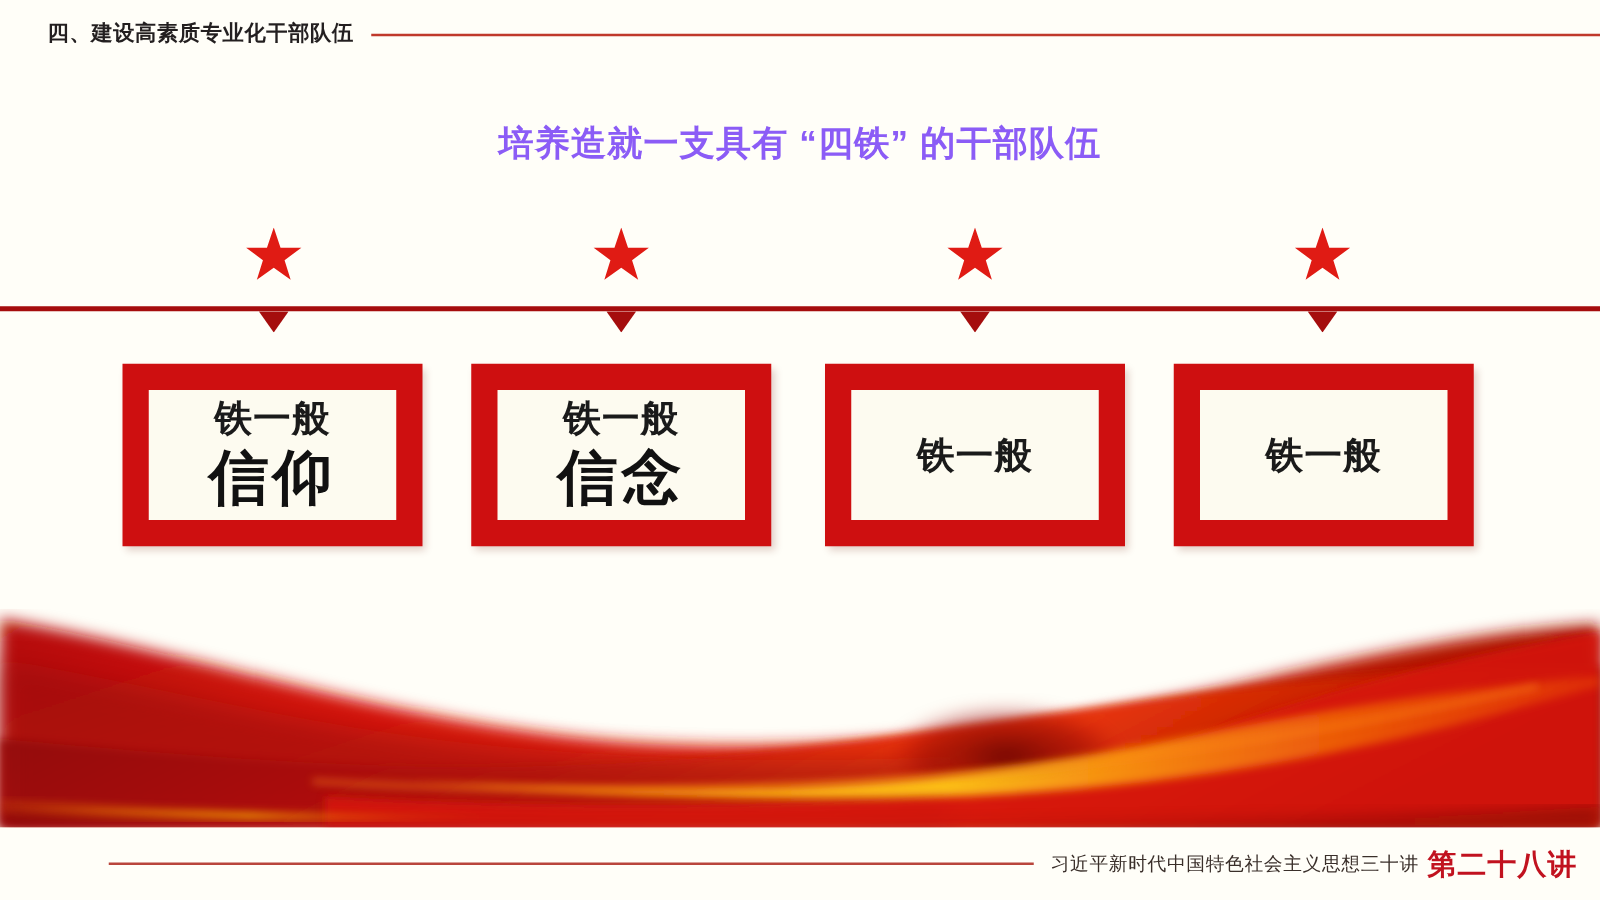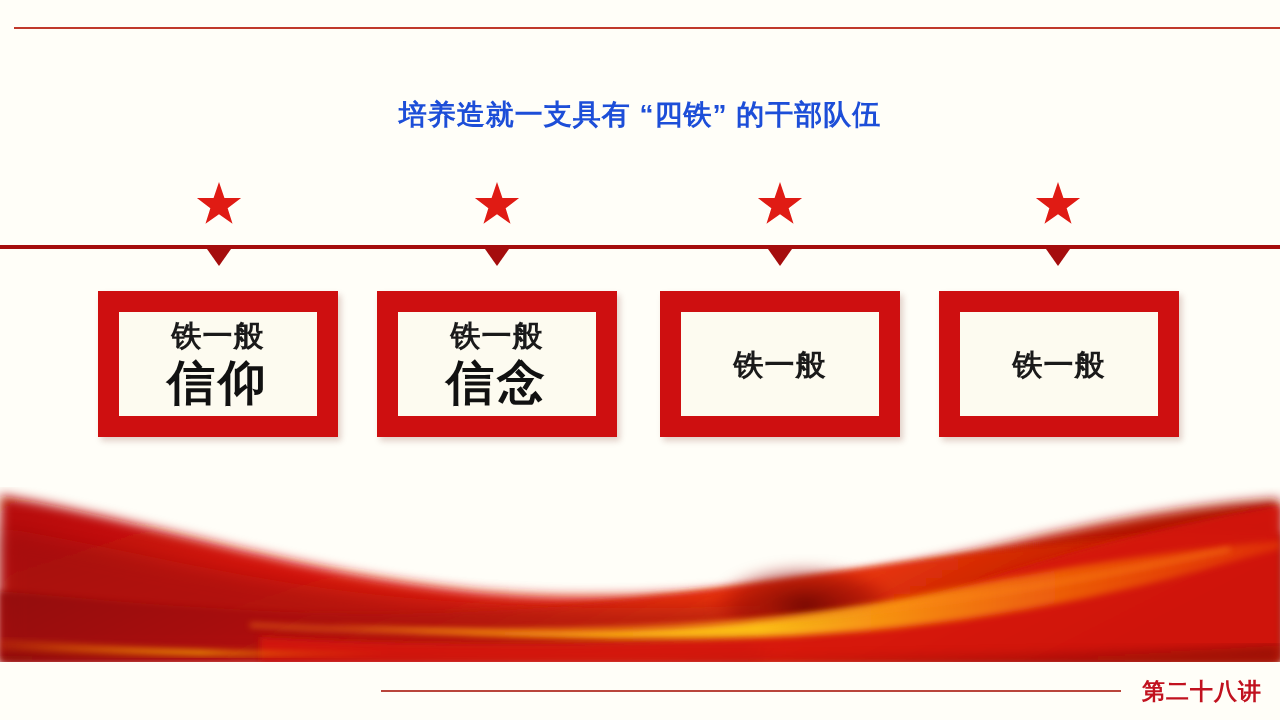--- a/index.html
+++ b/index.html
@@ -24,21 +24,21 @@
   #header-rule {
     flex:1; height:0; margin-left:14px; margin-right:0;
     border-top:2px solid #c0392b;
     position:relative; top:2px;
   }
 
   
   #main-title {
     position:absolute; left:0; top:96px; width:1280px;
     text-align:center;
-    font-size:28px; font-weight:bold; color:#1d4ed8;
+    font-size:28px; font-weight:bold; color:#8b5cf6;
     letter-spacing:1px;
   }
 
   
   .star {
     position:absolute; top:182px;
     width:46px; height:46px;
     background:#e01b14;
     clip-path:polygon(50% 0%,61.8% 35%,98% 35%,68.8% 57%,79.4% 91%,50% 70%,20.6% 91%,31.2% 57%,2% 35%,38.2% 35%);
     filter:drop-shadow(3px 4px 3px rgba(120,30,20,.30));
@@ -106,20 +106,21 @@
     margin-left:7px;
     font-family:"DejaVu Serif", serif;
     font-size:23px; font-weight:bold; color:#c1121f;
     letter-spacing:1px; white-space:nowrap;
   }
 </style>
 </head>
 <body>
 
 <div id="slide-header">
+  <div id="header-title">四、建设高素质专业化干部队伍</div>
   <div id="header-rule"></div>
 </div>
 
 <div id="main-title">培养造就一支具有 “四铁” 的干部队伍</div>
 
 <div class="star" style="left:196px;"></div>
 <div class="star" style="left:474px;"></div>
 <div class="star" style="left:757px;"></div>
 <div class="star" style="left:1035px;"></div>
 
@@ -211,14 +212,15 @@
     <path d="M0,152 C120,162 260,166 400,166 C300,170 150,170 0,164 Z" fill="url(#gD)" filter="url(#blurSm)"></path>
 
     <path d="M250,138 C420,148 600,146 780,132 C940,119 1090,92 1230,62" fill="none" stroke="#ff8a1e" stroke-width="4" opacity="0.55" filter="url(#blurSm)"></path>
 
     <path d="M0,166 C300,176 700,176 1000,170 C1120,167 1220,162 1280,158 L1280,175 L0,175 Z" fill="#6d0704" opacity="0.55" filter="url(#blurMd)"></path>
   </svg>
 </div>
 
 <div id="slide-footer">
   <div id="footer-rule"></div>
+  <div id="footer-series">习近平新时代中国特色社会主义思想三十讲</div>
   <div id="footer-lecture">第二十八讲</div>
 </div>
 
 </body></html>

